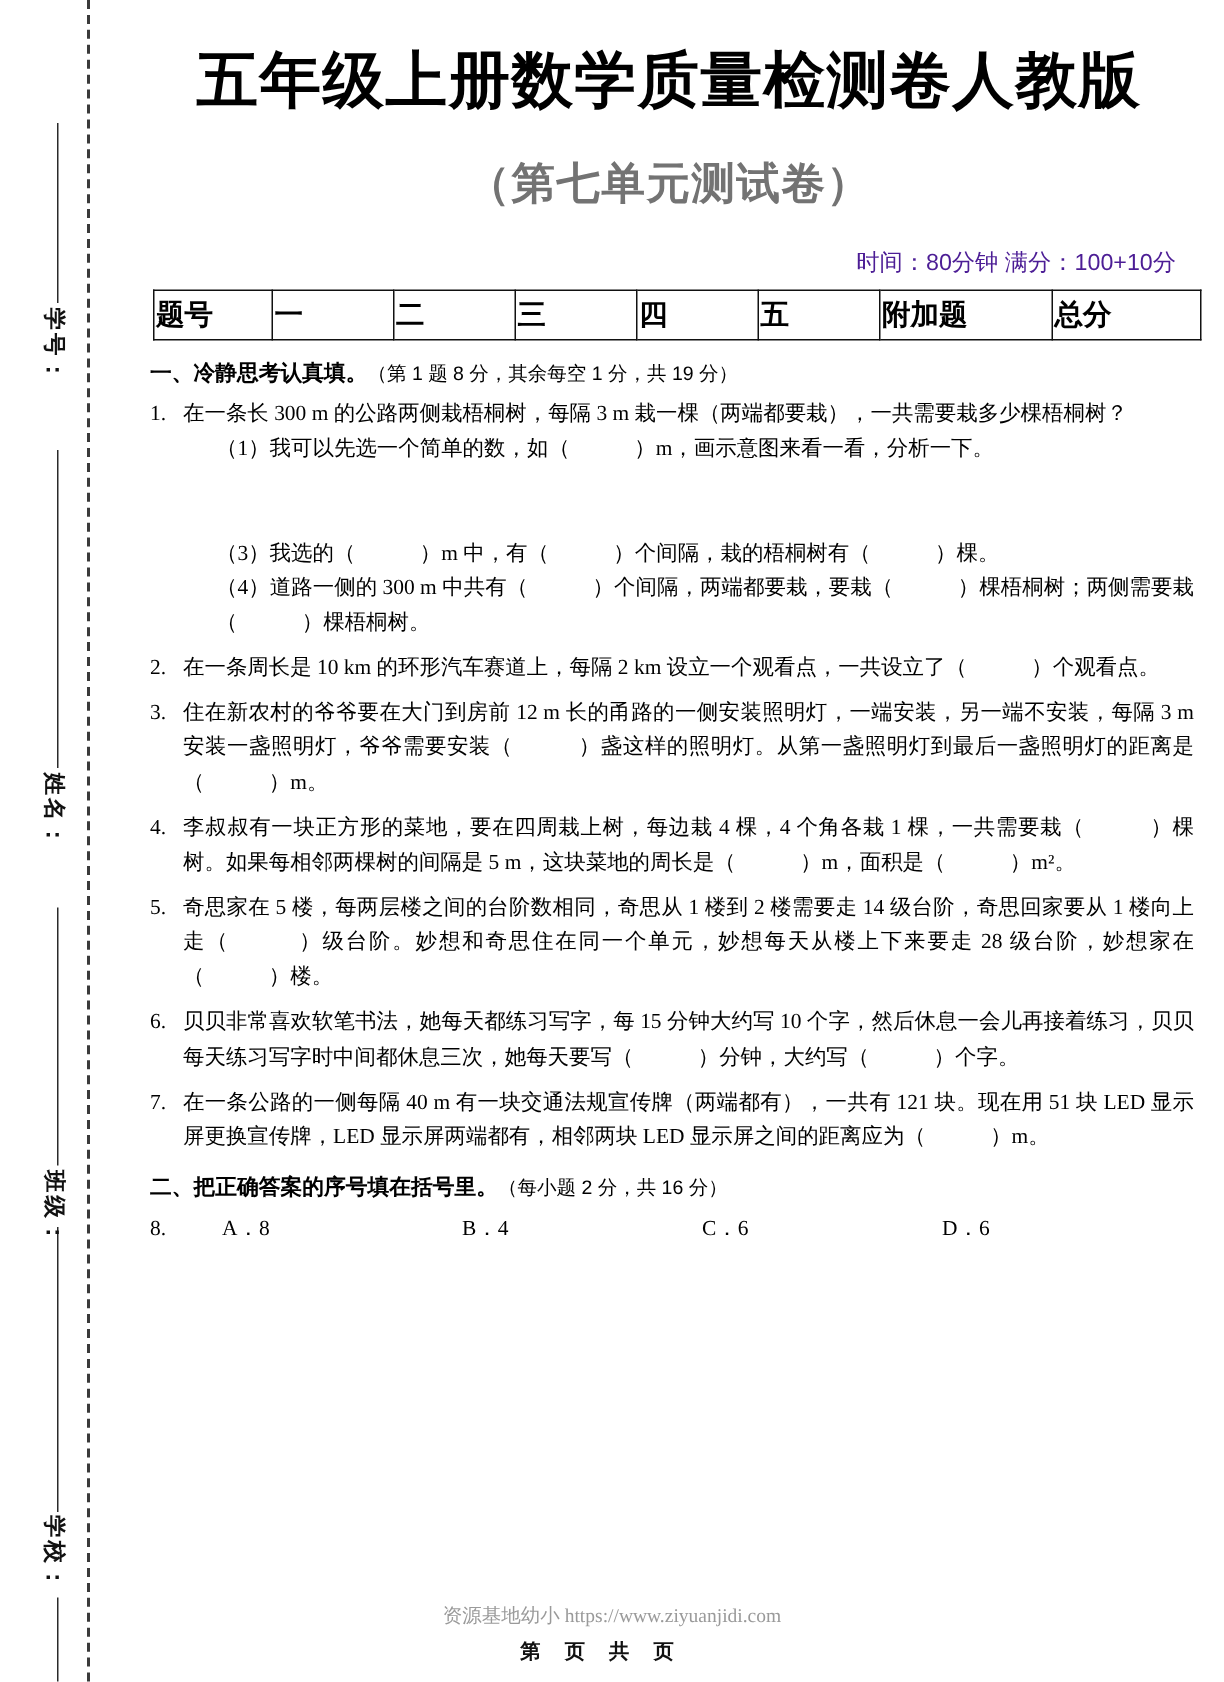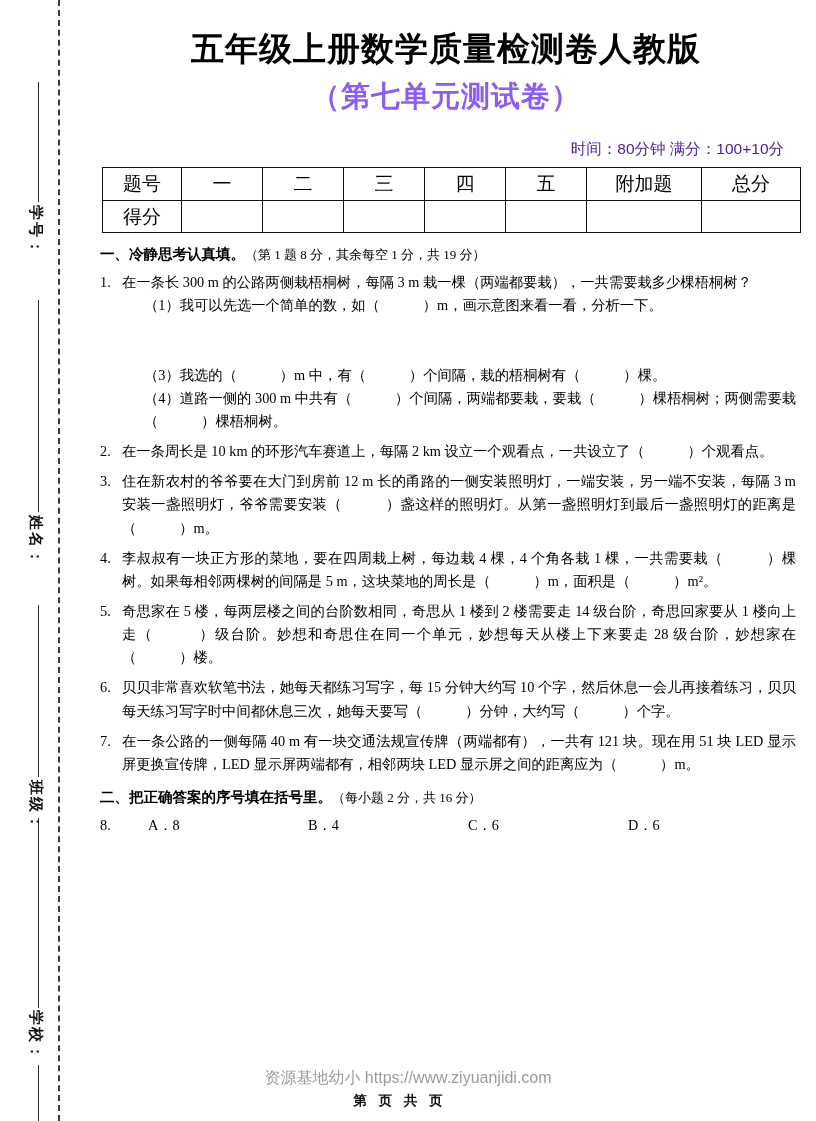--- a/index.html
+++ b/index.html
@@ -43,34 +43,34 @@
   .lbl-banji{top:780px;}
   .lbl-xuexiao{top:1010px;}
 
   
   .main{position:absolute;left:96px;top:0;width:700px;height:1121px;}
 
   .title-1{
     text-align:center;
     font-family:"Liberation Sans","DejaVu Sans",sans-serif;
     font-weight:bold;
-    font-size:33px;
+    font-size:41px;
     letter-spacing:1px;
     margin-top:28px;
     line-height:1.25;
     color:#000;
   }
   .title-2{
     text-align:center;
     font-family:"Liberation Sans","DejaVu Sans",sans-serif;
     font-weight:bold;
     font-size:29px;
     letter-spacing:1px;
-    margin-top:8px;
-    color:#8b5cf6;
+    margin-top:24px;
+    color:#737373;
   }
 
   .meta-line{
     text-align:right;
     font-family:"Liberation Sans","DejaVu Sans",sans-serif;
     font-size:15.5px;
     margin-top:22px;
     padding-right:12px;
     letter-spacing:0px;
     color:#4c1d95;
@@ -80,24 +80,23 @@
   table.score{
     border-collapse:collapse;
     width:672px;
     margin-top:7px;
     margin-left:6px;
     table-layout:fixed;
   }
   table.score td{
     border:1.4px solid #111;
     height:30px;
-    text-align:center;
     vertical-align:middle;
     font-family:"Liberation Sans","DejaVu Sans",sans-serif;
-    font-weight:normal;
+    font-weight:bold;
     font-size:19px;
     color:#000;
   }
   table.score td.lead{width:76px;}
   table.score td.num{width:78px;}
   table.score td.extra{width:112px;}
   table.score td.total{width:96px;}
   table.score tr.vals td{height:29px;}
 
   
@@ -105,21 +104,21 @@
     font-family:"Liberation Sans","DejaVu Sans",sans-serif;
     font-weight:bold;
     font-size:14.5px;
     margin-top:12px;
     margin-left:4px;
     color:#000;
   }
   .sec-head .pts{
     font-weight:normal;
     font-size:13px;
-    font-family:Liberation Serif, serif;
+    font-family:Liberation Sans, sans-serif;
     text-align:center;
   }
 
   .q{
     position:relative;
     margin-top:7px;
     margin-left:4px;
     padding-left:22px;
     font-size:14.3px;
     line-height:1.62;
@@ -139,28 +138,28 @@
     font-size:14.3px;
     display:flex;
   }
   .opts span{display:inline-block;}
   .opt{width:160px;}
 
   
   .watermark{
     position:absolute;left:0;right:0;top:1068px;
     text-align:center;
-    font-family:Liberation Sans, sans-serif;
-    font-size:16px;
+    font-family:Liberation Serif, serif;
+    font-size:13px;
     color:#9a9a9a;
   }
   .pagenum{
     position:absolute;left:0;right:16px;top:1092px;
     text-align:center;
-    font-family:Liberation Sans, sans-serif;
+    font-family:Liberation Mono, monospace;
     font-weight:bold;
     font-size:13.5px;
     letter-spacing:4px;
     color:#111;
   }
 </style>
 </head>
 <body>
 
 <div class="page">
@@ -191,30 +190,20 @@
           <tr>
         <td class="lead">题号</td>
         <td class="num">一</td>
         <td class="num">二</td>
         <td class="num">三</td>
         <td class="num">四</td>
         <td class="num">五</td>
         <td class="extra">附加题</td>
         <td class="total">总分</td>
       </tr>
-      <tr class="vals">
-        <td class="lead">得分</td>
-        <td></td>
-        <td></td>
-        <td></td>
-        <td></td>
-        <td></td>
-        <td></td>
-        <td></td>
-      </tr>
     </tbody>
       </table>
 
     <div class="sec-head">
       <span>一、冷静思考认真填。</span><span class="pts">（第 1 题 8 分，其余每空 1 分，共 19 分）</span>
     </div>
 
     <div class="q">
       <span class="qn">1.</span>
       <p>在一条长 300 m 的公路两侧栽梧桐树，每隔 3 m 栽一棵（两端都要栽），一共需要栽多少棵梧桐树？</p>

